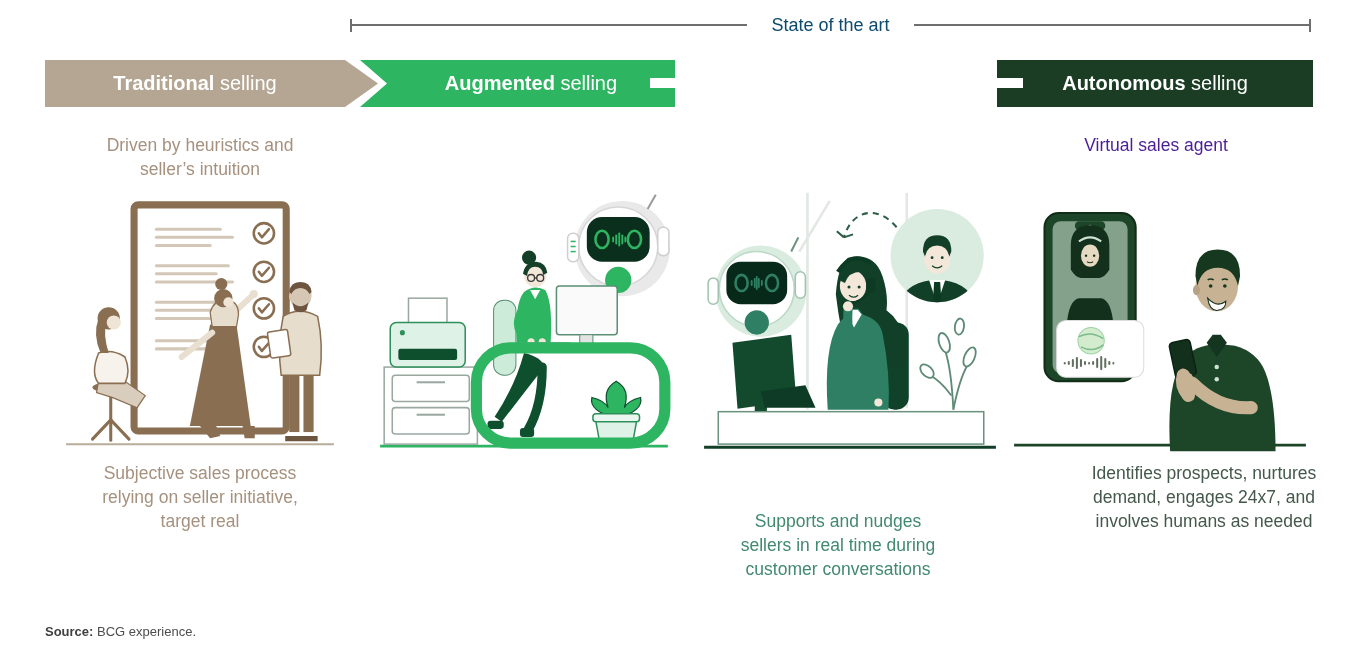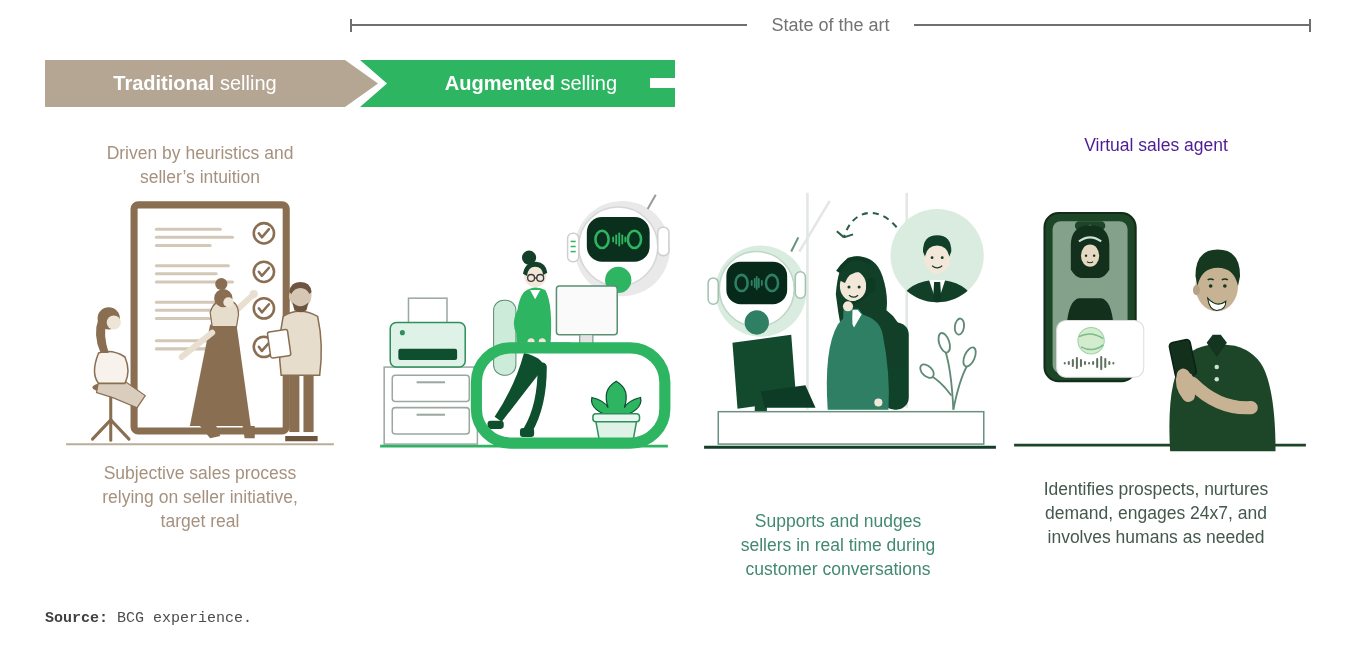--- a/index.html
+++ b/index.html
@@ -4,21 +4,21 @@
 <style>
   html,body{margin:0;padding:0;background:#ffffff;}
   #canvas{position:relative;width:1361px;height:657px;background:#ffffff;
           font-family:"Liberation Sans",sans-serif;overflow:hidden;}
 
   
   .bracket{position:absolute;left:350px;top:13px;width:961px;height:24px;
            display:flex;align-items:center;}
   .bracket .tick{width:2px;height:13px;background:#6f6f6f;}
   .bracket .line{flex:1;height:2px;background:#6f6f6f;}
-  .bracket .label{padding:0 24px;font-size:18px;color:#737373;white-space:nowrap;}
+  .bracket .label{padding:0 24px;font-size:18px;color:#0c4a6e;white-space:nowrap;}
 
   
   .bar{position:absolute;top:60px;height:47px;display:flex;align-items:center;
        justify-content:center;color:#ffffff;font-size:20px;white-space:nowrap;}
   .bar .b{font-weight:700;}
   .bar-traditional{left:45px;width:333px;background:#b4a693;padding-right:33px;box-sizing:border-box;
        clip-path:polygon(0 0,calc(100% - 33px) 0,100% 50%,calc(100% - 33px) 100%,0 100%);}
   .bar-augmented{left:360px;width:315px;background:#2db562;padding-left:27px;box-sizing:border-box;
        clip-path:polygon(0 0,100% 0,100% 100%,0 100%,27px 50%);}
   .bar-assisted{left:685px;width:305px;background:#2e7f63;}
@@ -30,58 +30,61 @@
   
   .subtitle,.caption{position:absolute;text-align:center;white-space:pre-line;
        font-size:17.5px;line-height:1.38;}
   .subtitle{top:133px;}
   .caption{top:461px;}
   .tan-text{color:#a6917e;}
   .green-text{color:#3db477;}
   .teal-text{color:#41896f;}
   .darkgray-text{color:#4c1d95;}
   .darkgreen-text{color:#44584c;}
-  .sub-1{left:60px;width:280px;margin-top:8px;}
+  .sub-1{left:60px;width:280px;}
   .sub-2{left:369px;width:300px;}
   .sub-3{left:688px;width:300px;}
   .sub-4{left:1006px;width:300px;}
   .cap-1{left:50px;width:300px;}
   .cap-2{left:369px;width:300px;}
   .cap-3{left:688px;width:300px;margin-top:48px;}
-  .cap-4{left:1006px;width:300px;margin-top:16px;}
+  .cap-4{left:1054px;width:300px;}
 
   
   .illo{position:absolute;top:192px;}
   .illo-1{left:58px;}
   .illo-2{left:372px;}
   .illo-3{left:698px;}
   .illo-4{left:1008px;}
 
   
-  .source{position:absolute;left:45px;top:610px;font-size:15px;color:#4d4d4d;font-family:Liberation Mono, monospace;}
+  .source{position:absolute;left:45px;top:624px;font-size:13px;color:#4d4d4d;}
   .source .b{font-weight:700;color:#3f3f3f;}
 </style>
 </head>
 <body>
 
 <div id="canvas">
 
   <div class="bracket">
     <div class="tick"></div>
     <div class="line"></div>
     <div class="label">State of the art</div>
     <div class="line"></div>
     <div class="tick"></div>
   </div>
 
   <div class="bar bar-augmented">
     <span><span class="b">Augmented</span><span> selling</span></span>
   </div>
   <div class="bar bar-traditional">
     <span><span class="b">Traditional</span><span> selling</span></span>
+  </div>
+  <div class="bar bar-autonomous">
+    <span><span class="b">Autonomous</span><span> selling</span></span>
   </div>
   <div class="bar-dash dash-1"></div>
   <div class="bar-dash dash-2"></div>
 
   <div class="subtitle sub-1 tan-text">Driven by heuristics and
 seller’s intuition</div>
   <div class="subtitle sub-4 darkgray-text">Virtual sales agent</div>
 
   <svg class="illo illo-1" width="284" height="260" viewBox="0 0 280 255">
     <line x1="8" y1="248" x2="272" y2="248" stroke="#b9ac9a" stroke-width="2"></line>

